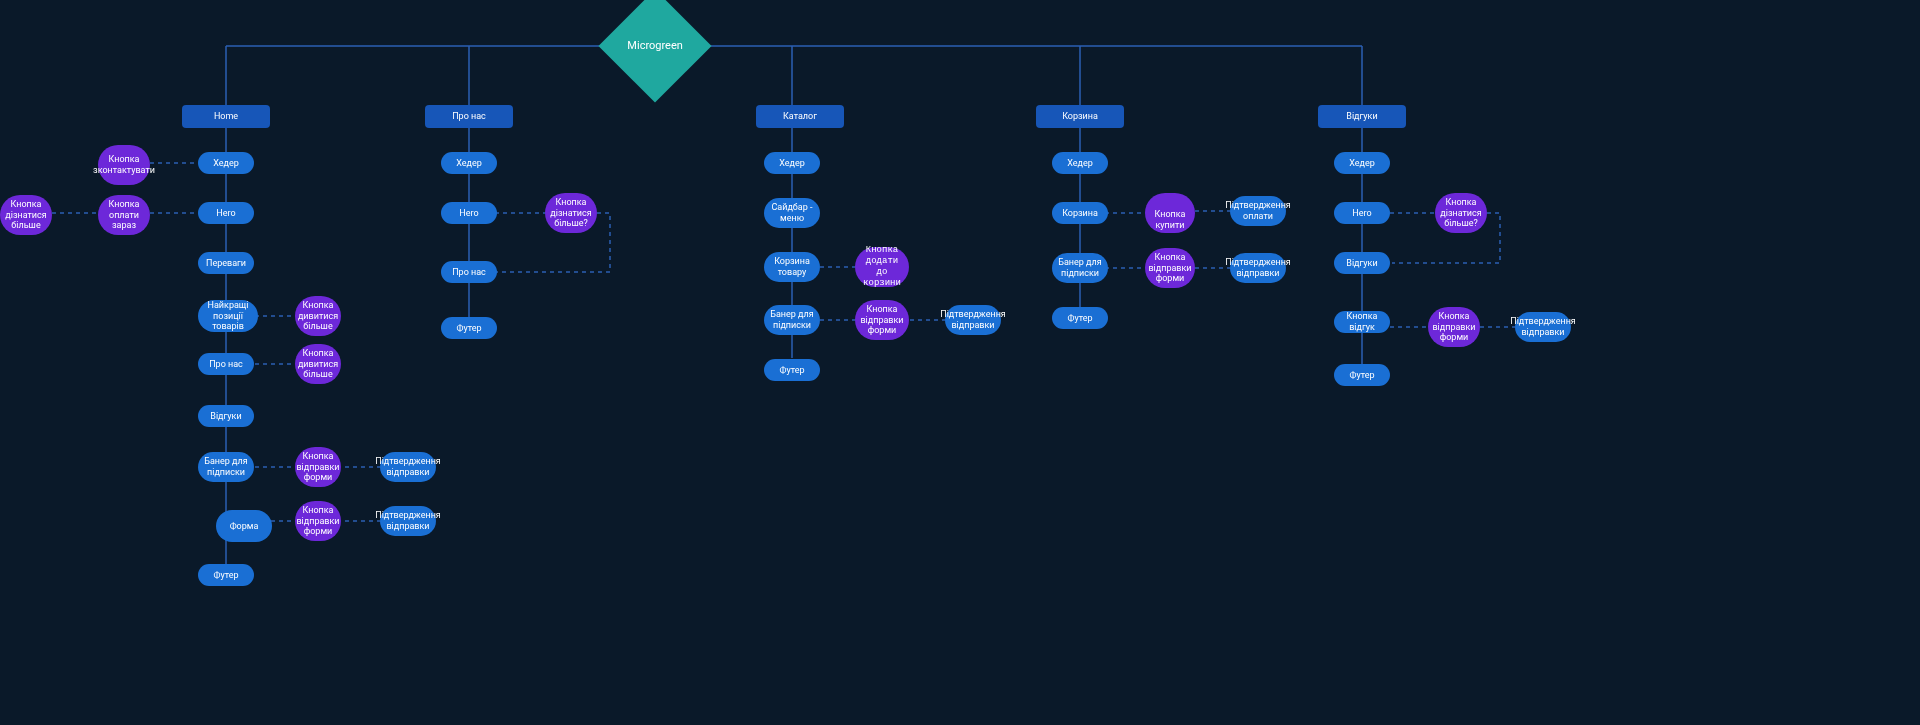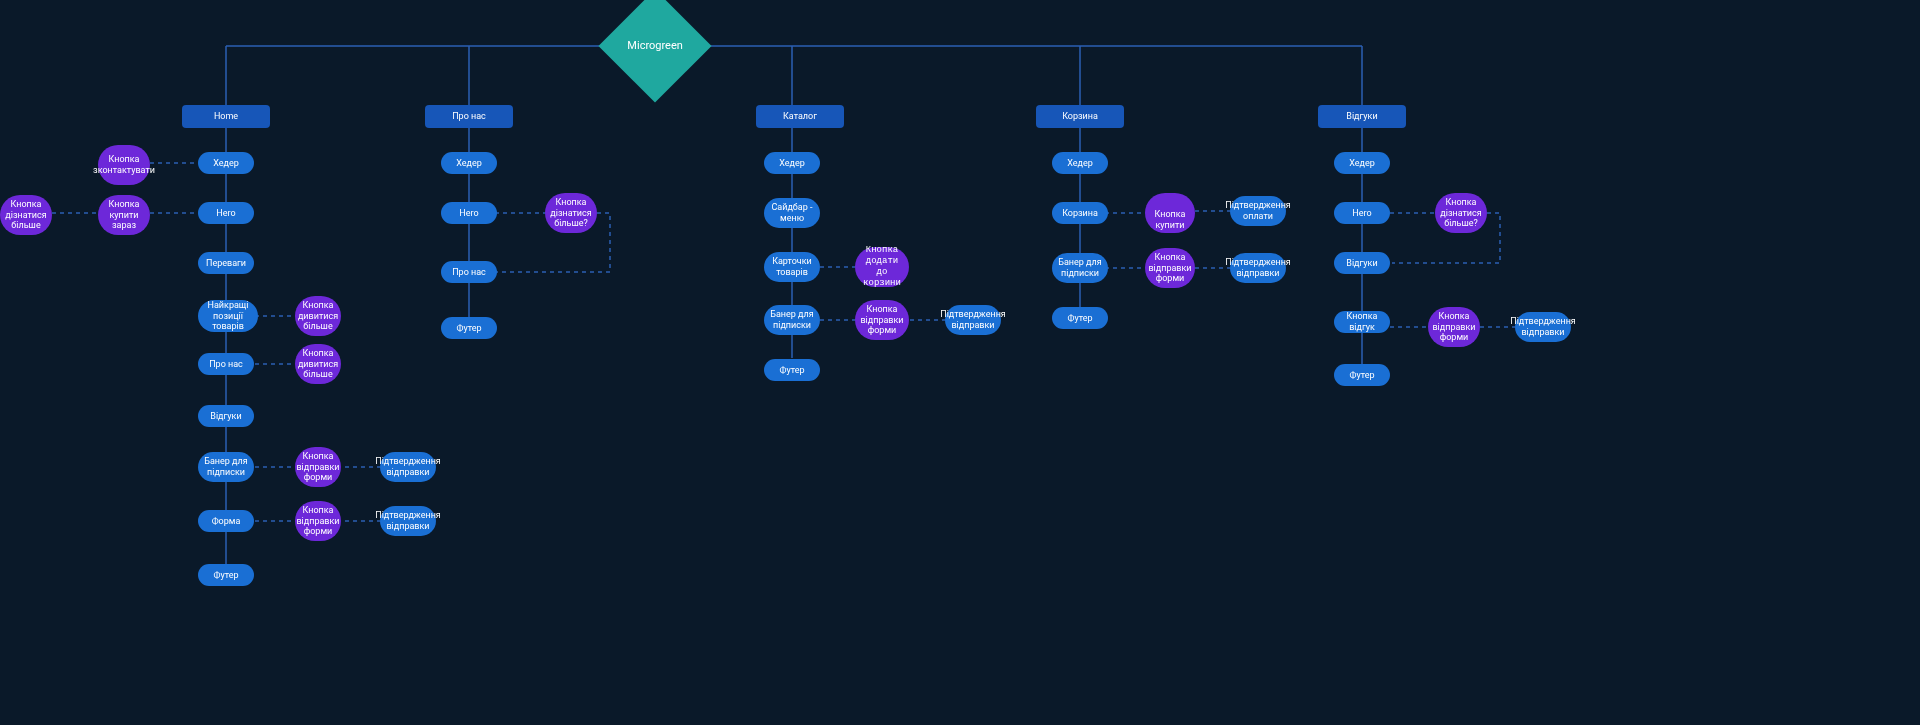--- a/index.html
+++ b/index.html
@@ -108,21 +108,21 @@
       <span>Корзина</span>
     </div>
 <div class="node rect blue-dark" style="left:1318px;top:105px;width:88px;height:23px;">
       <span>Відгуки</span>
     </div>
 
 <div class="node pill teal" style="left:98px;top:145px;width:52px;height:40px;">
       <span>Кнопка зконтактувати</span>
     </div>
 <div class="node pill teal" style="left:98px;top:195px;width:52px;height:40px;">
-      <span>Кнопка купити зараз</span>
+      <span>Кнопка оплати зараз</span>
     </div>
 <div class="node pill teal" style="left:0px;top:195px;width:52px;height:40px;">
       <span>Кнопка дізнатися більше</span>
     </div>
 
 <div class="node pill blue-mid" style="left:198px;top:152px;width:56px;height:22px;">
       <span>Хедер</span>
     </div>
 <div class="node pill blue-mid" style="left:198px;top:202px;width:56px;height:22px;">
       <span>Hero</span>
@@ -147,21 +147,21 @@
     </div>
 <div class="node pill blue-mid" style="left:198px;top:452px;width:56px;height:30px;">
       <span>Банер для підписки</span>
     </div>
 <div class="node pill teal" style="left:295px;top:447px;width:46px;height:40px;">
       <span>Кнопка відправки форми</span>
     </div>
 <div class="node pill blue-mid" style="left:380px;top:452px;width:56px;height:30px;">
       <span>Підтвердження відправки</span>
     </div>
-<div class="node pill blue-mid" style="left:198px;top:510px;width:56px;height:22px;">
+<div class="node pill blue-mid" style="left:216px;top:510px;width:56px;height:32px;">
       <span>Форма</span>
     </div>
 <div class="node pill teal" style="left:295px;top:501px;width:46px;height:40px;">
       <span>Кнопка відправки форми</span>
     </div>
 <div class="node pill blue-mid" style="left:380px;top:506px;width:56px;height:30px;">
       <span>Підтвердження відправки</span>
     </div>
 <div class="node pill blue-mid" style="left:198px;top:564px;width:56px;height:22px;">
       <span>Футер</span>
@@ -183,21 +183,21 @@
       <span>Футер</span>
     </div>
 
 <div class="node pill blue-mid" style="left:764px;top:152px;width:56px;height:22px;">
       <span>Хедер</span>
     </div>
 <div class="node pill blue-mid" style="left:764px;top:198px;width:56px;height:30px;">
       <span>Сайдбар - меню</span>
     </div>
 <div class="node pill blue-mid" style="left:764px;top:252px;width:56px;height:30px;">
-      <span>Карточки товарів</span>
+      <span>Корзина товару</span>
     </div>
 <div class="node pill teal" style="left:855px;top:247px;width:54px;height:40px;font-family:Liberation Mono, monospace;">
       <span>Кнопка додати до корзини</span>
     </div>
 <div class="node pill blue-mid" style="left:764px;top:305px;width:56px;height:30px;">
       <span>Банер для підписки</span>
     </div>
 <div class="node pill teal" style="left:855px;top:300px;width:54px;height:40px;">
       <span>Кнопка відправки форми</span>
     </div>

